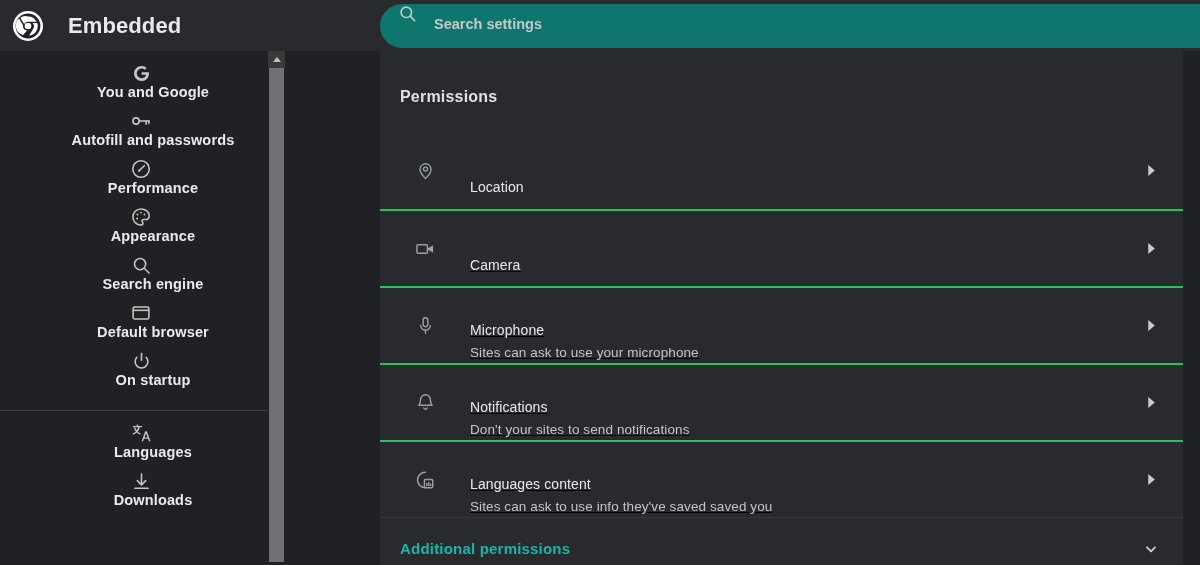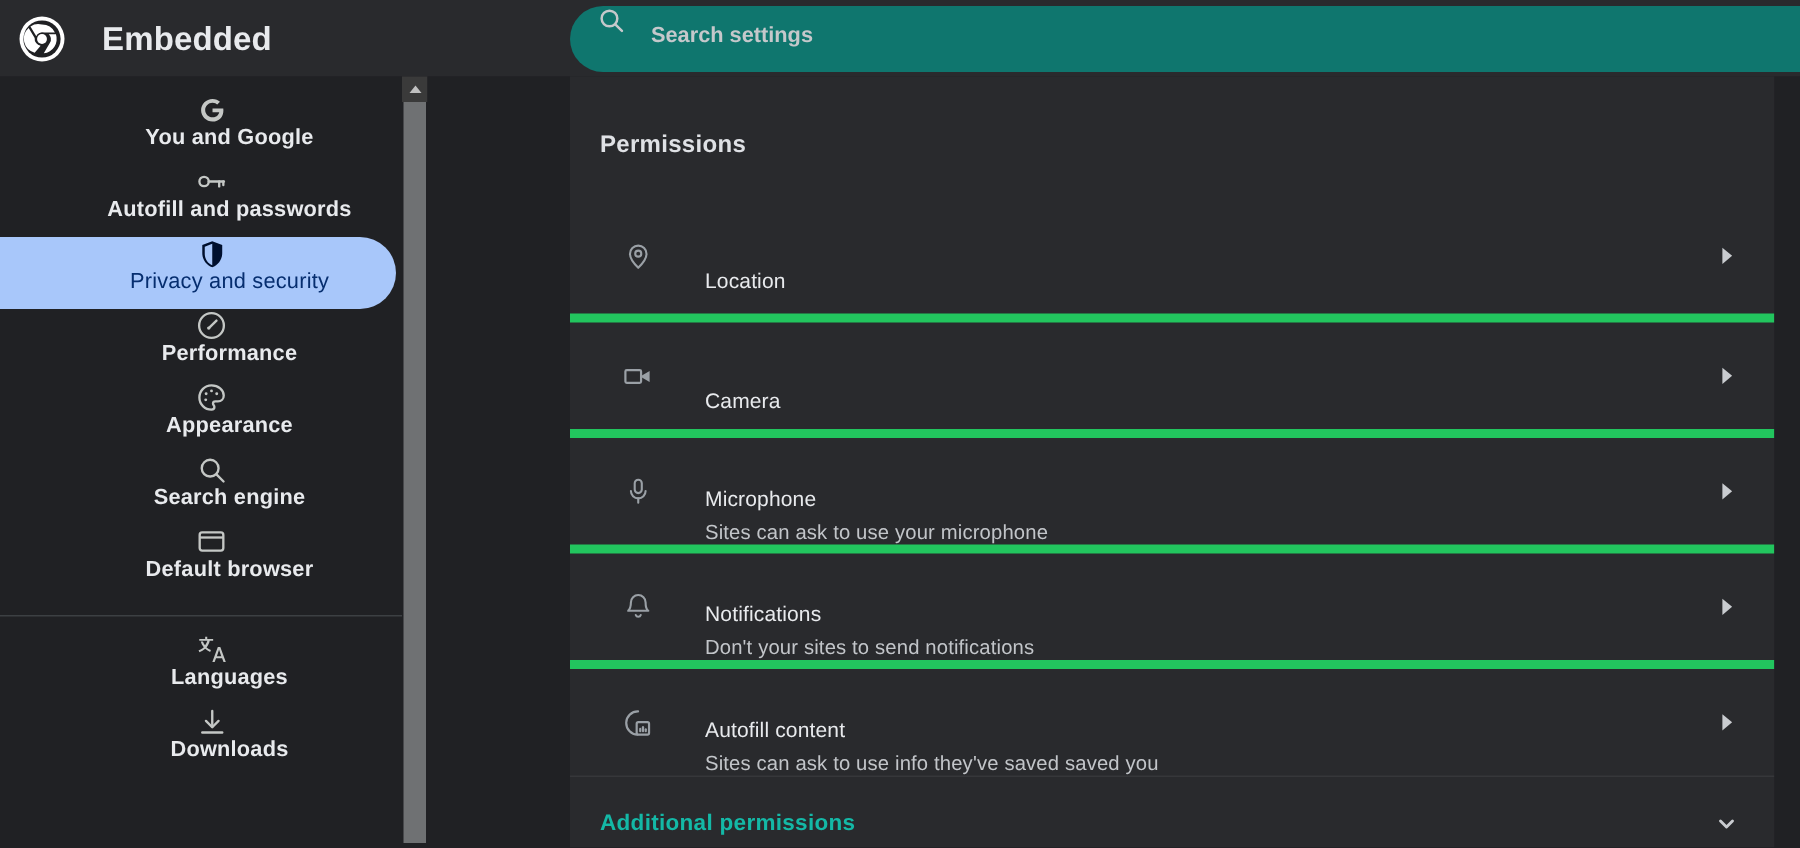--- a/index.html
+++ b/index.html
@@ -196,21 +196,21 @@
   .rows { margin-top: 26px; }
 
   .perm-row {
     position: relative;
     display: flex;
     align-items: center;
     height: 77px;
     padding: 0 20px 0 20px;
     cursor: pointer;
   }
-  .perm-row + .perm-row { border-top: 6px solid #22c55e; }
+  .perm-row + .perm-row { border-top: 2px solid #22c55e; text-decoration: underline; }
 
   .perm-ico {
     width: 24px; height: 24px;
     flex: 0 0 auto;
     color: #9aa0a6;
     display: flex; align-items: center; justify-content: center;
     margin-left: 13px;
   }
   .perm-ico svg { display: block; }
 
@@ -306,28 +306,20 @@
         <svg width="22" height="22" viewBox="0 0 24 24" fill="none" stroke="currentColor" stroke-width="1.7">
           <circle cx="6.6" cy="12" r="3.4"></circle>
           <line x1="10" y1="12" x2="21" y2="12" stroke-linecap="round"></line>
           <line x1="17.6" y1="12" x2="17.6" y2="15.6" stroke-linecap="round"></line>
           <line x1="20.6" y1="12" x2="20.6" y2="14.6" stroke-linecap="round"></line>
         </svg>
       </span>
       <span class="lbl">Autofill and passwords</span>
     </div>
 
-    <div class="nav-item selected">
-      <span class="ico">
-        <svg width="21" height="21" viewBox="0 0 24 24" fill="currentColor">
-          <path d="M12 2.1 4.4 5v6.3c0 4.8 3.2 9.2 7.6 10.6 4.4-1.4 7.6-5.8 7.6-10.6V5L12 2.1zm0 1.9v16.4c-3.2-1.2-5.7-4.8-5.7-8.8V6.3L12 4z"></path>
-        </svg>
-      </span>
-      <span class="lbl">Privacy and security</span>
-    </div>
 
     <div class="nav-item">
       <span class="ico">
         <svg width="22" height="22" viewBox="0 0 24 24" fill="none" stroke="currentColor" stroke-width="1.7">
           <circle cx="12" cy="12" r="9"></circle>
           <line x1="15.6" y1="8.4" x2="10.6" y2="13.4" stroke-linecap="round"></line>
           <circle cx="10" cy="13.9" r="1.25" fill="currentColor" stroke="none"></circle>
         </svg>
       </span>
       <span class="lbl">Performance</span>
@@ -359,20 +351,29 @@
     <div class="nav-item">
       <span class="ico">
         <svg width="22" height="22" viewBox="0 0 24 24" fill="none" stroke="currentColor" stroke-width="1.7">
           <rect x="3.4" y="5.4" width="17.2" height="13.2" rx="1.8"></rect>
           <line x1="3.4" y1="9.1" x2="20.6" y2="9.1"></line>
         </svg>
       </span>
       <span class="lbl">Default browser</span>
     </div>
 
+    <div class="nav-item">
+      <span class="ico">
+        <svg width="21" height="21" viewBox="0 0 24 24" fill="none" stroke="currentColor" stroke-width="1.8">
+          <path d="M6.7 7.1a7.3 7.3 0 1 0 10.6 0" stroke-linecap="round"></path>
+          <line x1="12" y1="2.8" x2="12" y2="10.6" stroke-linecap="round"></line>
+        </svg>
+      </span>
+      <span class="lbl">On startup</span>
+    </div>
 
     <div class="nav-divider"></div>
 
     <div class="nav-item">
       <span class="ico">
         <svg width="22" height="22" viewBox="0 0 24 24" fill="currentColor">
           <path d="M3.1 4.3h4.3V2.8h1.5v1.5h4.3v1.4H10.7c-.4 1.9-1.2 3.5-2.3 4.8 1 .8 2.1 1.5 3.2 1.9l-.6 1.4c-1.3-.5-2.5-1.3-3.6-2.3-1.2 1.1-2.6 1.9-4.2 2.5l-.6-1.4c1.5-.5 2.8-1.3 3.8-2.2C5.3 9 4.6 7.7 4.2 6.2h1.6c.3 1 .8 1.9 1.5 2.7.8-1 1.4-2.2 1.7-3.2H3.1V4.3z"></path>
           <path d="M16.6 10.1h1.8l4 11h-1.7l-1-2.8h-4.4l-1 2.8h-1.7l4-11zm.9 2.1-1.6 4.7h3.2l-1.6-4.7z"></path>
         </svg>
       </span>
@@ -478,21 +479,21 @@
         <span class="perm-ico">
           <svg width="22" height="22" viewBox="0 0 24 24" fill="none" stroke="currentColor" stroke-width="1.6">
             <path d="M12.4 3.6A8.4 8.4 0 0 0 12 20.4" stroke-linecap="round"></path>
             <rect x="11.4" y="11.4" width="9" height="9" rx="1.2"></rect>
             <line x1="14" y1="18" x2="14" y2="16.2" stroke-linecap="round"></line>
             <line x1="16" y1="18" x2="16" y2="15" stroke-linecap="round"></line>
             <line x1="18" y1="18" x2="18" y2="16.6" stroke-linecap="round"></line>
           </svg>
         </span>
         <div class="perm-text">
-          <div class="perm-name">Autofill content</div>
+          <div class="perm-name">Languages content</div>
           <div class="perm-sub">Sites can ask to use info they've saved saved you</div>
         </div>
         <span class="row-arrow">
           <svg width="13" height="13" viewBox="0 0 12 12" fill="currentColor">
               <polygon points="3,1 9,6 3,11"></polygon>
             </svg>
         </span>
       </div>
     </div>
 

